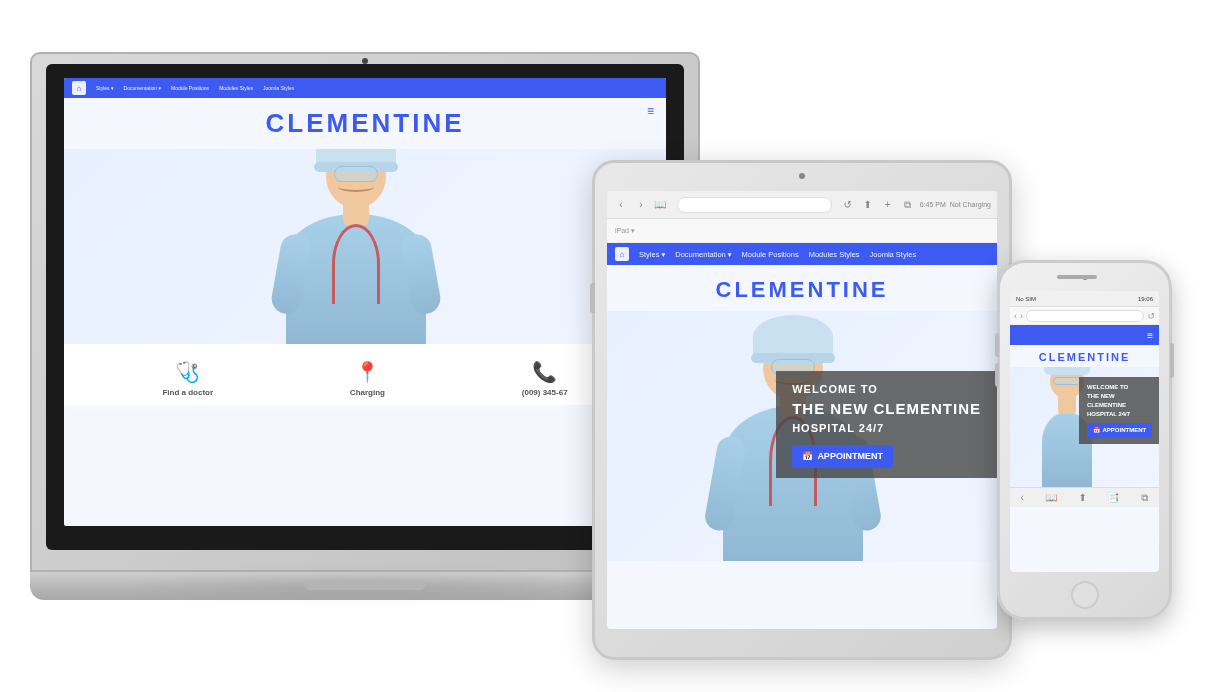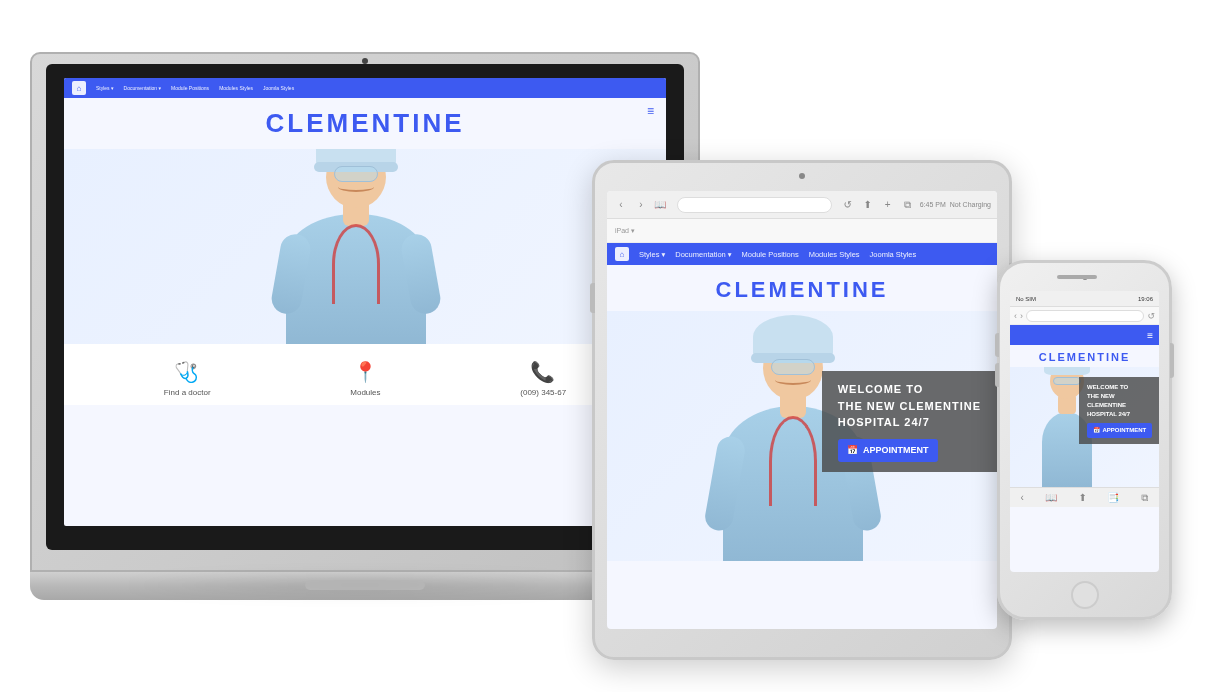--- a/index.html
+++ b/index.html
@@ -169,20 +169,21 @@
       gap: 4px;
     }
     .ls-icon-sym {
       font-size: 20px;
       color: #3d5af1;
     }
     .ls-icon-label {
       font-size: 8px;
       color: #555;
       text-align: center;
+      font-weight: bold;
     }
 
     
     .tablet {
       position: absolute;
       right: 210px;
       top: 160px;
       width: 420px;
       height: 500px;
       z-index: 2;
@@ -582,21 +583,21 @@
               <div class="ls-banner">THE NE</div>
             </div>
 
             <div class="ls-icons">
               <div class="ls-icon-item">
                 <div class="ls-icon-sym">🩺</div>
                 <div class="ls-icon-label">Find a doctor</div>
               </div>
               <div class="ls-icon-item">
                 <div class="ls-icon-sym">📍</div>
-                <div class="ls-icon-label">Modules</div>
+                <div class="ls-icon-label">Charging</div>
               </div>
               <div class="ls-icon-item">
                 <div class="ls-icon-sym">📞</div>
                 <div class="ls-icon-label">(009) 345-67</div>
               </div>
             </div>
           </div>
         </div>
       </div>
     </div>
@@ -650,21 +651,21 @@
               <div style="position:absolute;bottom:161px;left:60px;width:60px;height:64px;background:#f0c8a0;border-radius:50%;"></div>
               <div style="position:absolute;bottom:202px;left:50px;width:80px;height:44px;background:#c8e0f0;border-radius:50% 50% 15% 15%;"></div>
               <div style="position:absolute;bottom:198px;left:48px;width:84px;height:10px;background:#b8d4e8;border-radius:5px;"></div>
               <div style="position:absolute;bottom:186px;left:68px;width:44px;height:16px;background:rgba(180,220,240,0.5);border-radius:8px;border:1.5px solid #a0c0d8;"></div>
               <div style="position:absolute;bottom:176px;left:72px;width:36px;height:10px;border-bottom:2.5px solid #c8885a;border-radius:50%;"></div>
               <div style="position:absolute;bottom:55px;left:66px;width:48px;height:90px;border:3px solid #d04040;border-radius:50% 50% 0 0;border-bottom:none;opacity:0.8;"></div>
             </div>
 
             <div class="ts-banner">
               <div style="font-size:11px;font-weight:bold;letter-spacing:1px;">WELCOME TO</div>
-              <div style="font-size:11px;font-weight:bold;letter-spacing:1px;">THE NEW CLEMENTINE</div>
+              <div style="font-size:15px;font-weight:bold;letter-spacing:1px;">THE NEW CLEMENTINE</div>
               <div style="font-size:11px;font-weight:bold;letter-spacing:1px;">HOSPITAL 24/7</div>
               <div class="ts-appt-btn">
                 <span>📅</span>
                 <span>APPOINTMENT</span>
               </div>
             </div>
           </div>
         </div>
       </div>
     </div>

